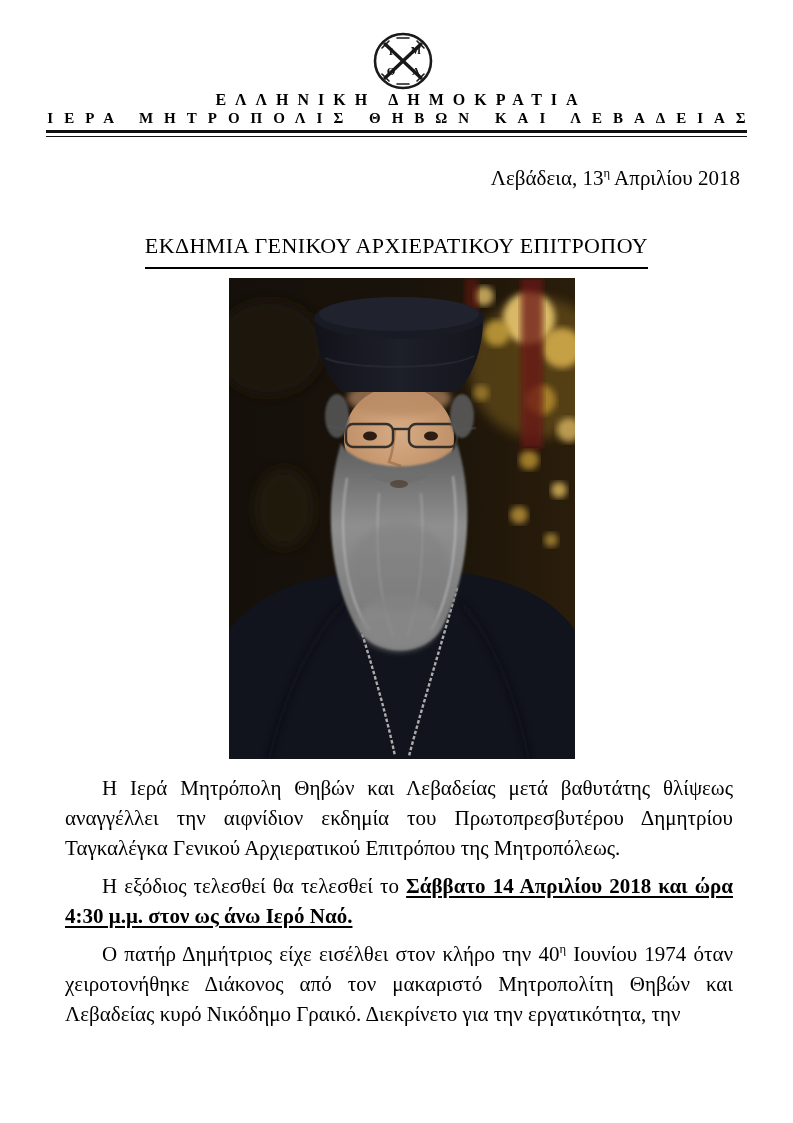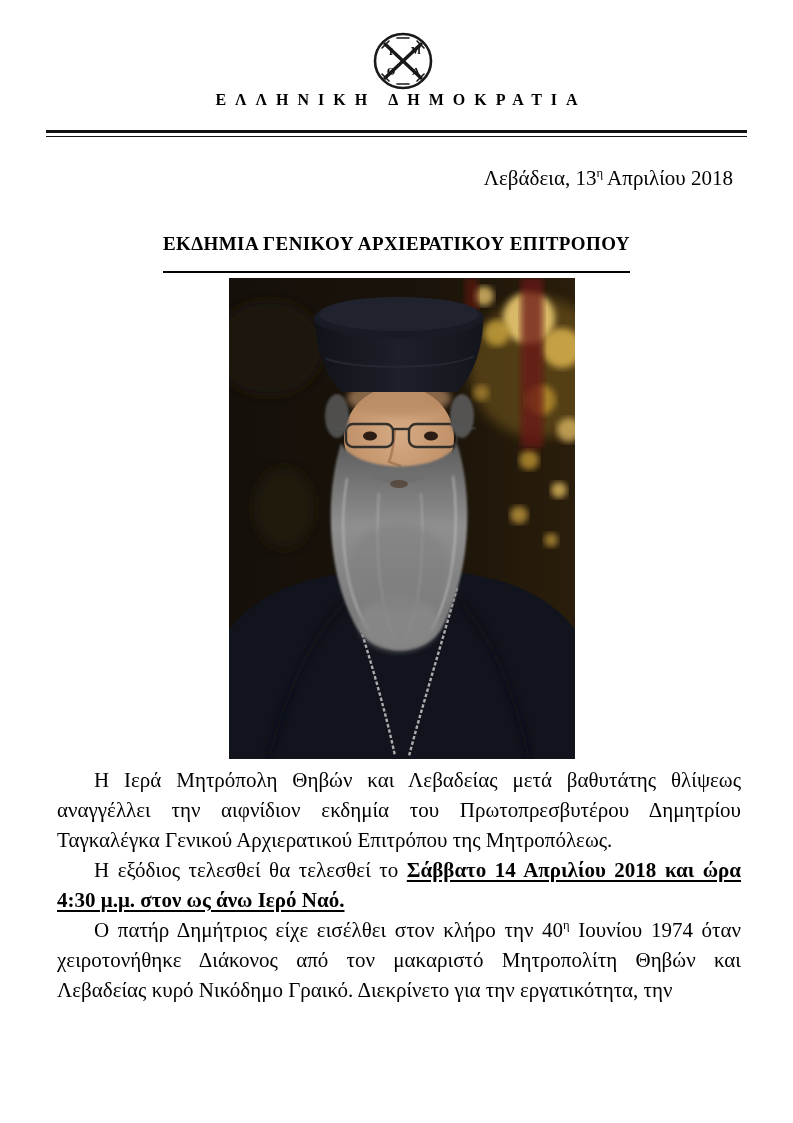--- a/index.html
+++ b/index.html
@@ -20,39 +20,39 @@
     position:absolute; top:110px; left:0; right:0; text-align:center;
     font-size:15px; font-weight:bold; letter-spacing:11px; text-indent:11px;
     font-family:"Liberation Serif", serif;
   }
   .double-rule {
     position:absolute; top:130px; left:46px; width:701px; height:7px;
     border-top:3px solid #111; border-bottom:1px solid #111; box-sizing:border-box;
   }
   
   .dateline {
-    position:absolute; top:166px; right:60px;
+    position:absolute; top:166px; right:53px;
     font-size:21px;
   }
   .dateline sup, .bodytext sup { font-size:60%; vertical-align:super; line-height:0; }
   
   .title-row { position:absolute; top:233px; left:0; right:0; text-align:center; }
   .doc-title {
-    display:inline-block; font-size:19px; font-weight:bold;
-    border-bottom:2px solid #000; padding-bottom:16px; letter-spacing:0.4px;
+    display:inline-block; font-size:22px; font-weight:normal;
+    border-bottom:2px solid #000; padding-bottom:8px; letter-spacing:0.4px;
   }
   
   .photo-frame { position:absolute; top:278px; left:229px; width:346px; height:481px; }
   .photo-frame svg { display:block; }
   
   .bodytext {
     position:absolute; top:765px; left:57px; width:684px;
     font-size:21px; line-height:30px; text-align:justify;
   }
-  .bodytext p { margin:0; text-indent:37px; }
+  .bodytext p { margin:8px; text-indent:37px; }
   .emph { font-weight:bold; text-decoration:underline; text-underline-offset:3px; }
 </style>
 </head>
 <body>
 
 <div class="page">
 
   <svg class="emblem" viewBox="0 0 70 64">
     <ellipse cx="35" cy="31" rx="28" ry="27" fill="none" stroke="#1b1b1b" stroke-width="2.6"></ellipse>
     <ellipse cx="35" cy="31" rx="28" ry="27" fill="none" stroke="#1b1b1b" stroke-width="1" transform="rotate(8 35 31)" opacity="0.5"></ellipse>
@@ -71,20 +71,21 @@
     </g>
     <g font-family="Liberation Serif, serif" font-size="11" font-weight="bold" fill="#151515" text-anchor="middle">
       <text x="23" y="25">Ι</text>
       <text x="48" y="24">Μ</text>
       <text x="23" y="45">Θ</text>
       <text x="48" y="45">Λ</text>
     </g>
   </svg>
 
   <div class="hdr-line1">ΕΛΛΗΝΙΚΗ ΔΗΜΟΚΡΑΤΙΑ</div>
+  <div class="hdr-line2">ΙΕΡΑ ΜΗΤΡΟΠΟΛΙΣ ΘΗΒΩΝ ΚΑΙ ΛΕΒΑΔΕΙΑΣ</div>
   <div class="double-rule"></div>
 
   <div class="dateline"><span>Λεβάδεια, 13</span><sup>η</sup><span> Απριλίου 2018</span></div>
 
   <div class="title-row">
     <span class="doc-title">ΕΚΔΗΜΙΑ ΓΕΝΙΚΟΥ ΑΡΧΙΕΡΑΤΙΚΟΥ ΕΠΙΤΡΟΠΟΥ</span>
   </div>
 
   <div class="photo-frame">
     <svg width="346" height="481" viewBox="0 0 346 481">

